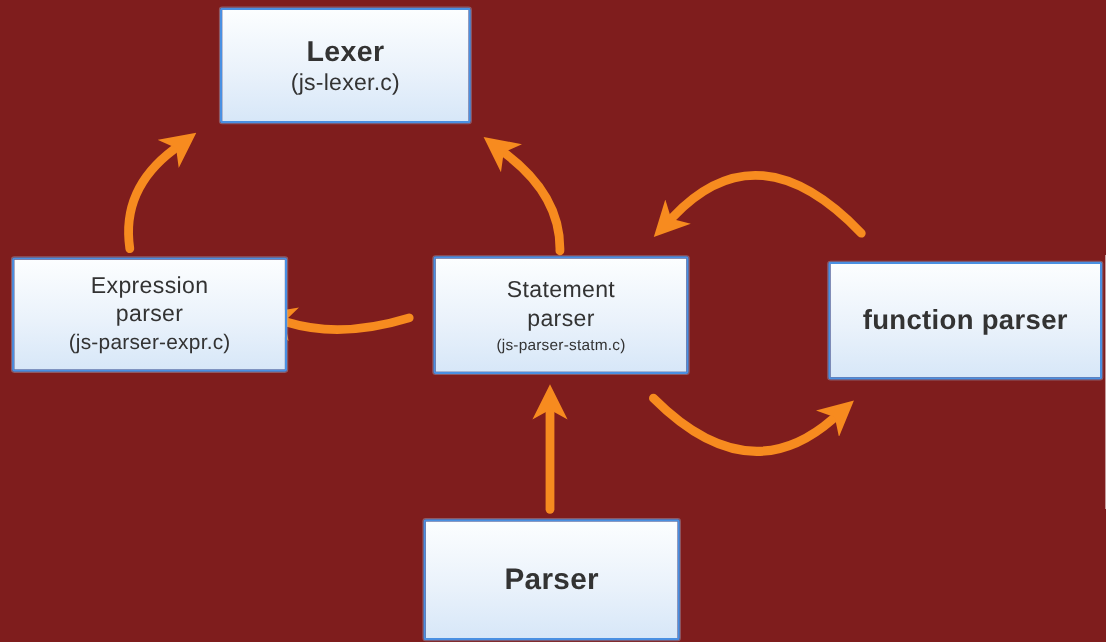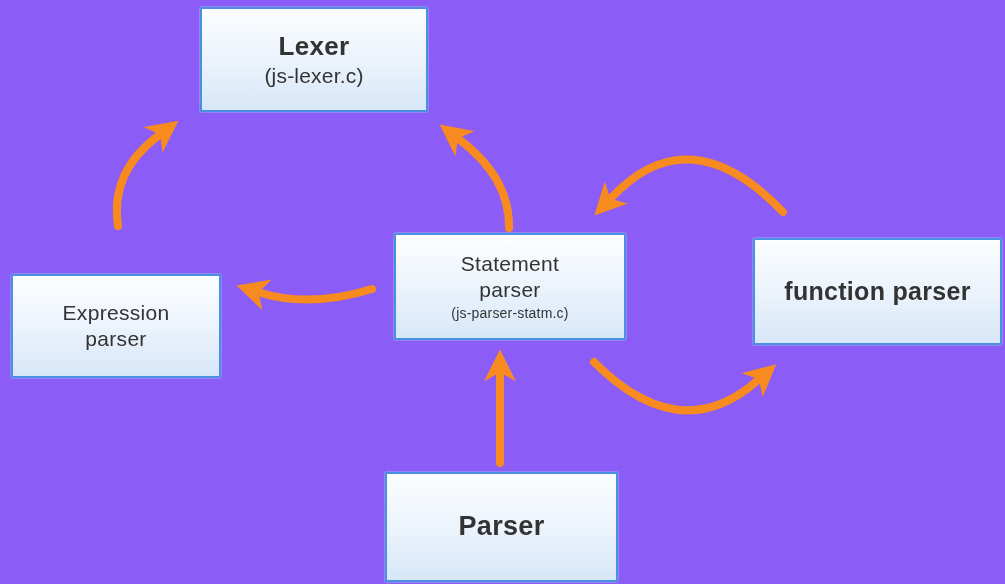--- a/index.html
+++ b/index.html
@@ -5,21 +5,21 @@
   html, body {
     margin: 0;
     padding: 0;
     background: #ffffff;
     font-family: "Liberation Sans", sans-serif;
   }
   #canvas {
     position: relative;
     width: 1005px;
     height: 584px;
-    background: #8b5cf6;
+    background: #7f1d1d;
     overflow: hidden;
   }
   #arrow-layer {
     position: absolute;
     left: 0;
     top: 0;
     width: 1005px;
     height: 584px;
   }
   .node {
@@ -41,21 +41,21 @@
     line-height: 1.25;
     letter-spacing: 0.3px;
   }
   .node-subtitle {
     font-weight: normal;
     line-height: 1.3;
     letter-spacing: 0.2px;
   }
   
   #node-lexer      { left: 200px; top: 7px;   width: 228px; height: 105px; }
-  #node-expression { left: 11px;  top: 234px; width: 210px; height: 104px; margin-top: 40px; }
+  #node-expression { left: 11px;  top: 234px; width: 250px; height: 104px; }
   #node-statement  { left: 394px; top: 233px; width: 232px; height: 107px; }
   #node-function   { left: 753px; top: 238px; width: 249px; height: 107px; }
   #node-parser     { left: 385px; top: 472px; width: 233px; height: 110px; }
 
   #node-lexer .node-title      { font-weight: bold; font-size: 26px; }
   #node-lexer .node-subtitle   { font-size: 21px; margin-top: 0; }
 
   #node-expression .node-title    { font-weight: normal; font-size: 21px; }
   #node-expression .node-subtitle { font-size: 19px; margin-top: 1px; }
 
@@ -101,20 +101,21 @@
   </svg>
 
   <div class="node" id="node-lexer">
     <div class="node-title">Lexer</div>
     <div class="node-subtitle">(js-lexer.c)</div>
   </div>
 
   <div class="node" id="node-expression">
     <div class="node-title">Expression
 parser</div>
+    <div class="node-subtitle">(js-parser-expr.c)</div>
   </div>
 
   <div class="node" id="node-statement">
     <div class="node-title">Statement
 parser</div>
     <div class="node-subtitle">(js-parser-statm.c)</div>
   </div>
 
   <div class="node" id="node-function">
     <div class="node-title">function parser</div>

